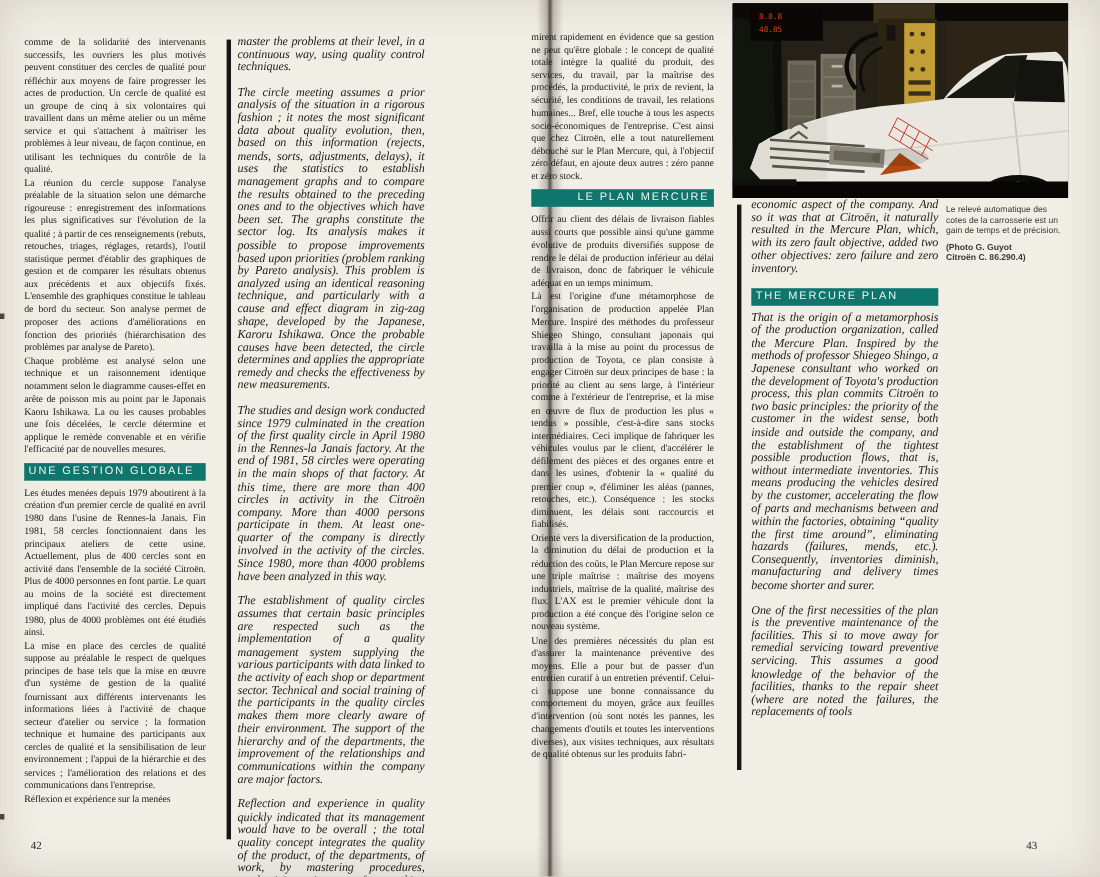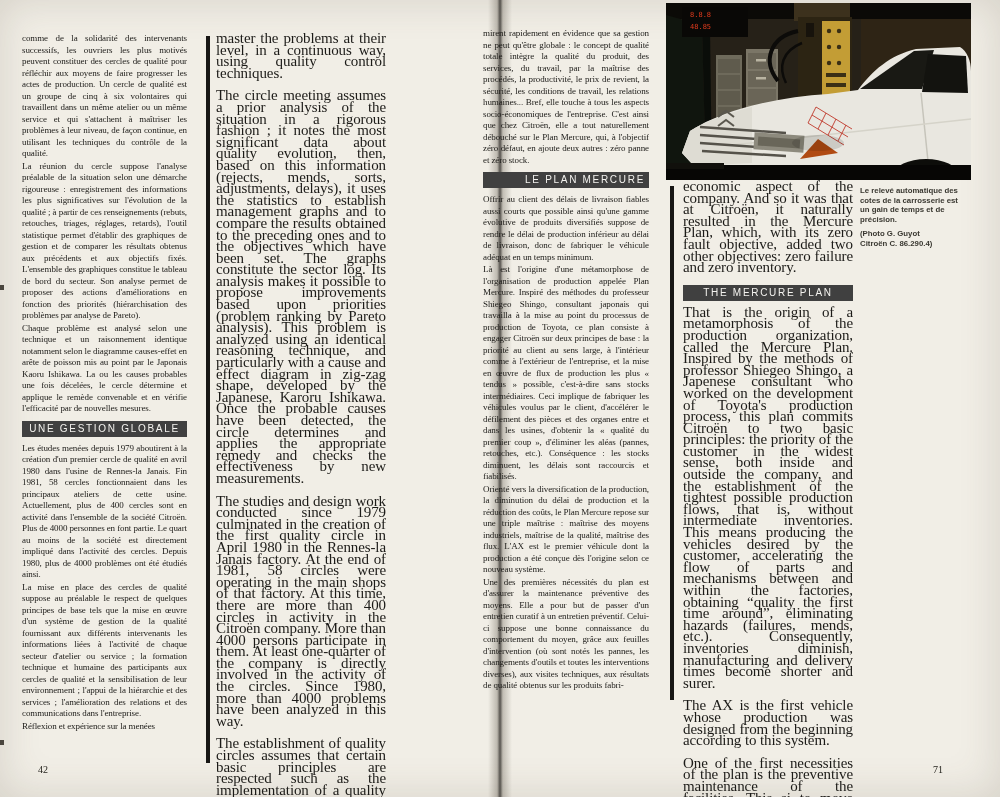--- a/index.html
+++ b/index.html
@@ -9,34 +9,34 @@
     font-family:"Liberation Serif",serif;color:#1c1b18;
     box-shadow:inset 0 0 40px rgba(90,80,60,.18);
   }
   .page-area{position:absolute;top:0;bottom:0;}
   .spine{
     position:absolute;left:488px;top:0;width:24px;height:797px;
     background:linear-gradient(90deg,rgba(0,0,0,0) 0%,rgba(70,62,50,.30) 38%,rgba(25,22,18,.72) 50%,rgba(70,62,50,.28) 62%,rgba(0,0,0,0) 100%);
   }
   .col{position:absolute;}
   .col p{margin:0 0 1px;font-size:9px;line-height:11.5px;text-align:justify;letter-spacing:-0.1px;}
-  .col.en p{font-size:15px;line-height:11.6px;margin:0 0 11px;}
+  .col.en p{font-style:italic;font-size:11px;line-height:11.6px;margin:0 0 11px;}
   .vrule{position:absolute;width:4px;background:#171614;}
   .hbar{
-    background:#404040;color:#f4f3ef;
+    background:#0f766e;color:#f4f3ef;
     font-family:"Liberation Sans",sans-serif;
     font-size:10px;line-height:13px;letter-spacing:1.7px;
     padding:1px 4px 2px;margin:6px 0;white-space:pre-line;
   }
-  .hbar.center{text-align:center}
+  .hbar.center{}
   .hbar.right{text-align:right}
   .pagenum{position:absolute;font-size:10px;color:#26251f;}
   .photo{position:absolute;left:695px;top:3px;width:305px;height:177px;background:#16130d;}
   .caption{position:absolute;left:889px;top:186px;width:108px;font-family:"Liberation Sans",sans-serif;}
-  .caption .fr{font-size:7.8px;line-height:9.6px;font-weight:bold;color:#3a3831;margin:0;}
+  .caption .fr{font-size:7.8px;line-height:9.6px;font-weight:normal;color:#3a3831;margin:0;}
   .caption .en{font-size:7.8px;line-height:9.6px;color:#938d7e;margin:5px 0 0;}
   .caption .credit{font-size:7.8px;line-height:9.6px;font-weight:bold;color:#3a3831;margin:5px 0 0;white-space:pre-line;}
   .edgemark{position:absolute;left:0;width:4px;height:5px;background:#4a463e;}
 </style>
 </head>
 <body>
 
 <div class="spread">
 
   <div class="page-area" style="left:0;width:488px;">
@@ -56,21 +56,21 @@
     <div class="vrule" style="left:206px;top:36px;height:727px;"></div>
 
     <div class="col en" style="left:216px;top:33px;width:170px;">
         <p>master the problems at their level, in a continuous way, using quality control techniques.</p>
         <p>The circle meeting assumes a prior analysis of the situation in a rigorous fashion ; it notes the most significant data about quality evolution, then, based on this information (rejects, mends, sorts, adjustments, delays), it uses the statistics to establish management graphs and to compare the results obtained to the preceding ones and to the objectives which have been set. The graphs constitute the sector log. Its analysis makes it possible to propose improvements based upon priorities (problem ranking by Pareto analysis). This problem is analyzed using an identical reasoning technique, and particularly with a cause and effect diagram in zig-zag shape, developed by the Japanese, Karoru Ishikawa. Once the probable causes have been detected, the circle determines and applies the appropriate remedy and checks the effectiveness by new measurements.</p>
         <p>The studies and design work conducted since 1979 culminated in the creation of the first quality circle in April 1980 in the Rennes-la Janais factory. At the end of 1981, 58 circles were operating in the main shops of that factory. At this time, there are more than 400 circles in activity in the Citroën company. More than 4000 persons participate in them. At least one-quarter of the company is directly involved in the activity of the circles. Since 1980, more than 4000 problems have been analyzed in this way.</p>
         <p>The establishment of quality circles assumes that certain basic principles are respected such as the implementation of a quality management system supplying the various participants with data linked to the activity of each shop or department sector. Technical and social training of the participants in the quality circles makes them more clearly aware of their environment. The support of the hierarchy and of the departments, the improvement of the relationships and communications within the company are major factors.</p>
         <p>Reflection and experience in quality quickly indicated that its management would have to be overall ; the total quality concept integrates the quality of the product, of the departments, of work, by mastering procedures, productivity, unit cost, safety, working conditions, human relations,... in brief, it touches every social and</p>
       </div>
 
-    <div class="pagenum" style="left:38px;top:764px;">42</div>
+    <div class="pagenum" style="left:28px;top:764px;">42</div>
   </div>
 
   <div class="spine"></div>
 
   <div class="page-area" style="left:483px;width:488px;">
 
     <div class="photo" style="left:183px;">
       <svg width="305" height="177" viewBox="0 0 305 177">
         <rect width="305" height="177" fill="#16130d"></rect>
         <rect x="0" y="0" width="305" height="122" fill="#262118"></rect>
@@ -158,26 +158,25 @@
         <p>Orienté vers la diversification de la production, la diminution du délai de production et la réduction des coûts, le Plan Mercure repose sur une triple maîtrise : maîtrise des moyens industriels, maîtrise de la qualité, maîtrise des flux. L'AX est le premier véhicule dont la production a été conçue dès l'origine selon ce nouveau système.</p>
         <p>Une des premières nécessités du plan est d'assurer la maintenance préventive des moyens. Elle a pour but de passer d'un entretien curatif à un entretien préventif. Celui-ci suppose une bonne connaissance du comportement du moyen, grâce aux feuilles d'intervention (où sont notés les pannes, les changements d'outils et toutes les interventions diverses), aux visites techniques, aux résultats de qualité obtenus sur les produits fabri-</p>
       </div>
 
     <div class="vrule" style="left:187px;top:186px;height:514px;"></div>
 
     <div class="col en" style="left:200px;top:181px;width:170px;">
         <p>economic aspect of the company. And so it was that at Citroën, it naturally resulted in the Mercure Plan, which, with its zero fault objective, added two other objectives: zero failure and zero inventory.</p>
         <div class="hbar center">THE MERCURE PLAN</div>
         <p>That is the origin of a metamorphosis of the production organization, called the Mercure Plan. Inspired by the methods of professor Shiegeo Shingo, a Japenese consultant who worked on the development of Toyota's production process, this plan commits Citroën to two basic principles: the priority of the customer in the widest sense, both inside and outside the company, and the establishment of the tightest possible production flows, that is, without intermediate inventories. This means producing the vehicles desired by the customer, accelerating the flow of parts and mechanisms between and within the factories, obtaining “quality the first time around”, eliminating hazards (failures, mends, etc.). Consequently, inventories diminish, manufacturing and delivery times become shorter and surer.</p>
-        <p>The AX is the first vehicle whose production was designed from the beginning according to this system.</p>
         <p>One of the first necessities of the plan is the preventive maintenance of the facilities. This si to move away for remedial servicing toward preventive servicing. This assumes a good knowledge of the behavior of the facilities, thanks to the repair sheet (where are noted the failures, the replacements of tools</p>
       </div>
 
     <div class="caption" style="left:377px;">
       <p class="fr">Le relevé automatique des cotes de la carrosserie est un gain de temps et de précision.</p>
       <p class="credit">(Photo G. Guyot
 Citroën C. 86.290.4)</p>
     </div>
 
-    <div class="pagenum" style="left:450px;top:764px;">71</div>
+    <div class="pagenum" style="left:450px;top:764px;">43</div>
   </div>
 
 </div>
 
 </body></html>

